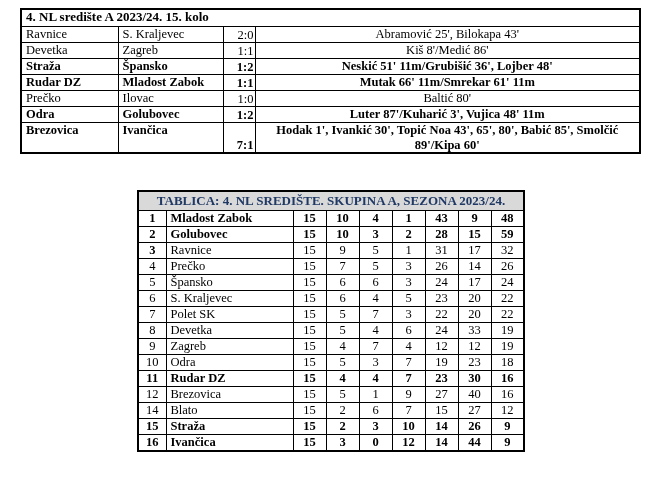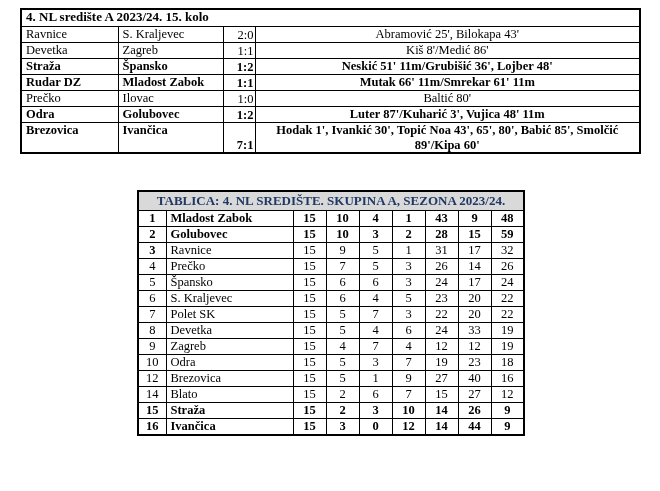--- a/index.html
+++ b/index.html
@@ -245,20 +245,31 @@
         <td class="pos-cell">10</td>
         <td>Odra</td>
         <td class="num-cell">15</td>
         <td class="num-cell">5</td>
         <td class="num-cell">3</td>
         <td class="num-cell">7</td>
         <td class="num-cell">19</td>
         <td class="num-cell">23</td>
         <td class="num-cell">18</td>
       </tr>
+      <tr class="bold-row">
+        <td class="pos-cell pos-bold">11</td>
+        <td>Rudar DZ</td>
+        <td class="num-cell">15</td>
+        <td class="num-cell">4</td>
+        <td class="num-cell">4</td>
+        <td class="num-cell">7</td>
+        <td class="num-cell">23</td>
+        <td class="num-cell">30</td>
+        <td class="num-cell">16</td>
+      </tr>
       <tr>
         <td class="pos-cell">12</td>
         <td>Brezovica</td>
         <td class="num-cell">15</td>
         <td class="num-cell">5</td>
         <td class="num-cell">1</td>
         <td class="num-cell">9</td>
         <td class="num-cell">27</td>
         <td class="num-cell">40</td>
         <td class="num-cell">16</td>

